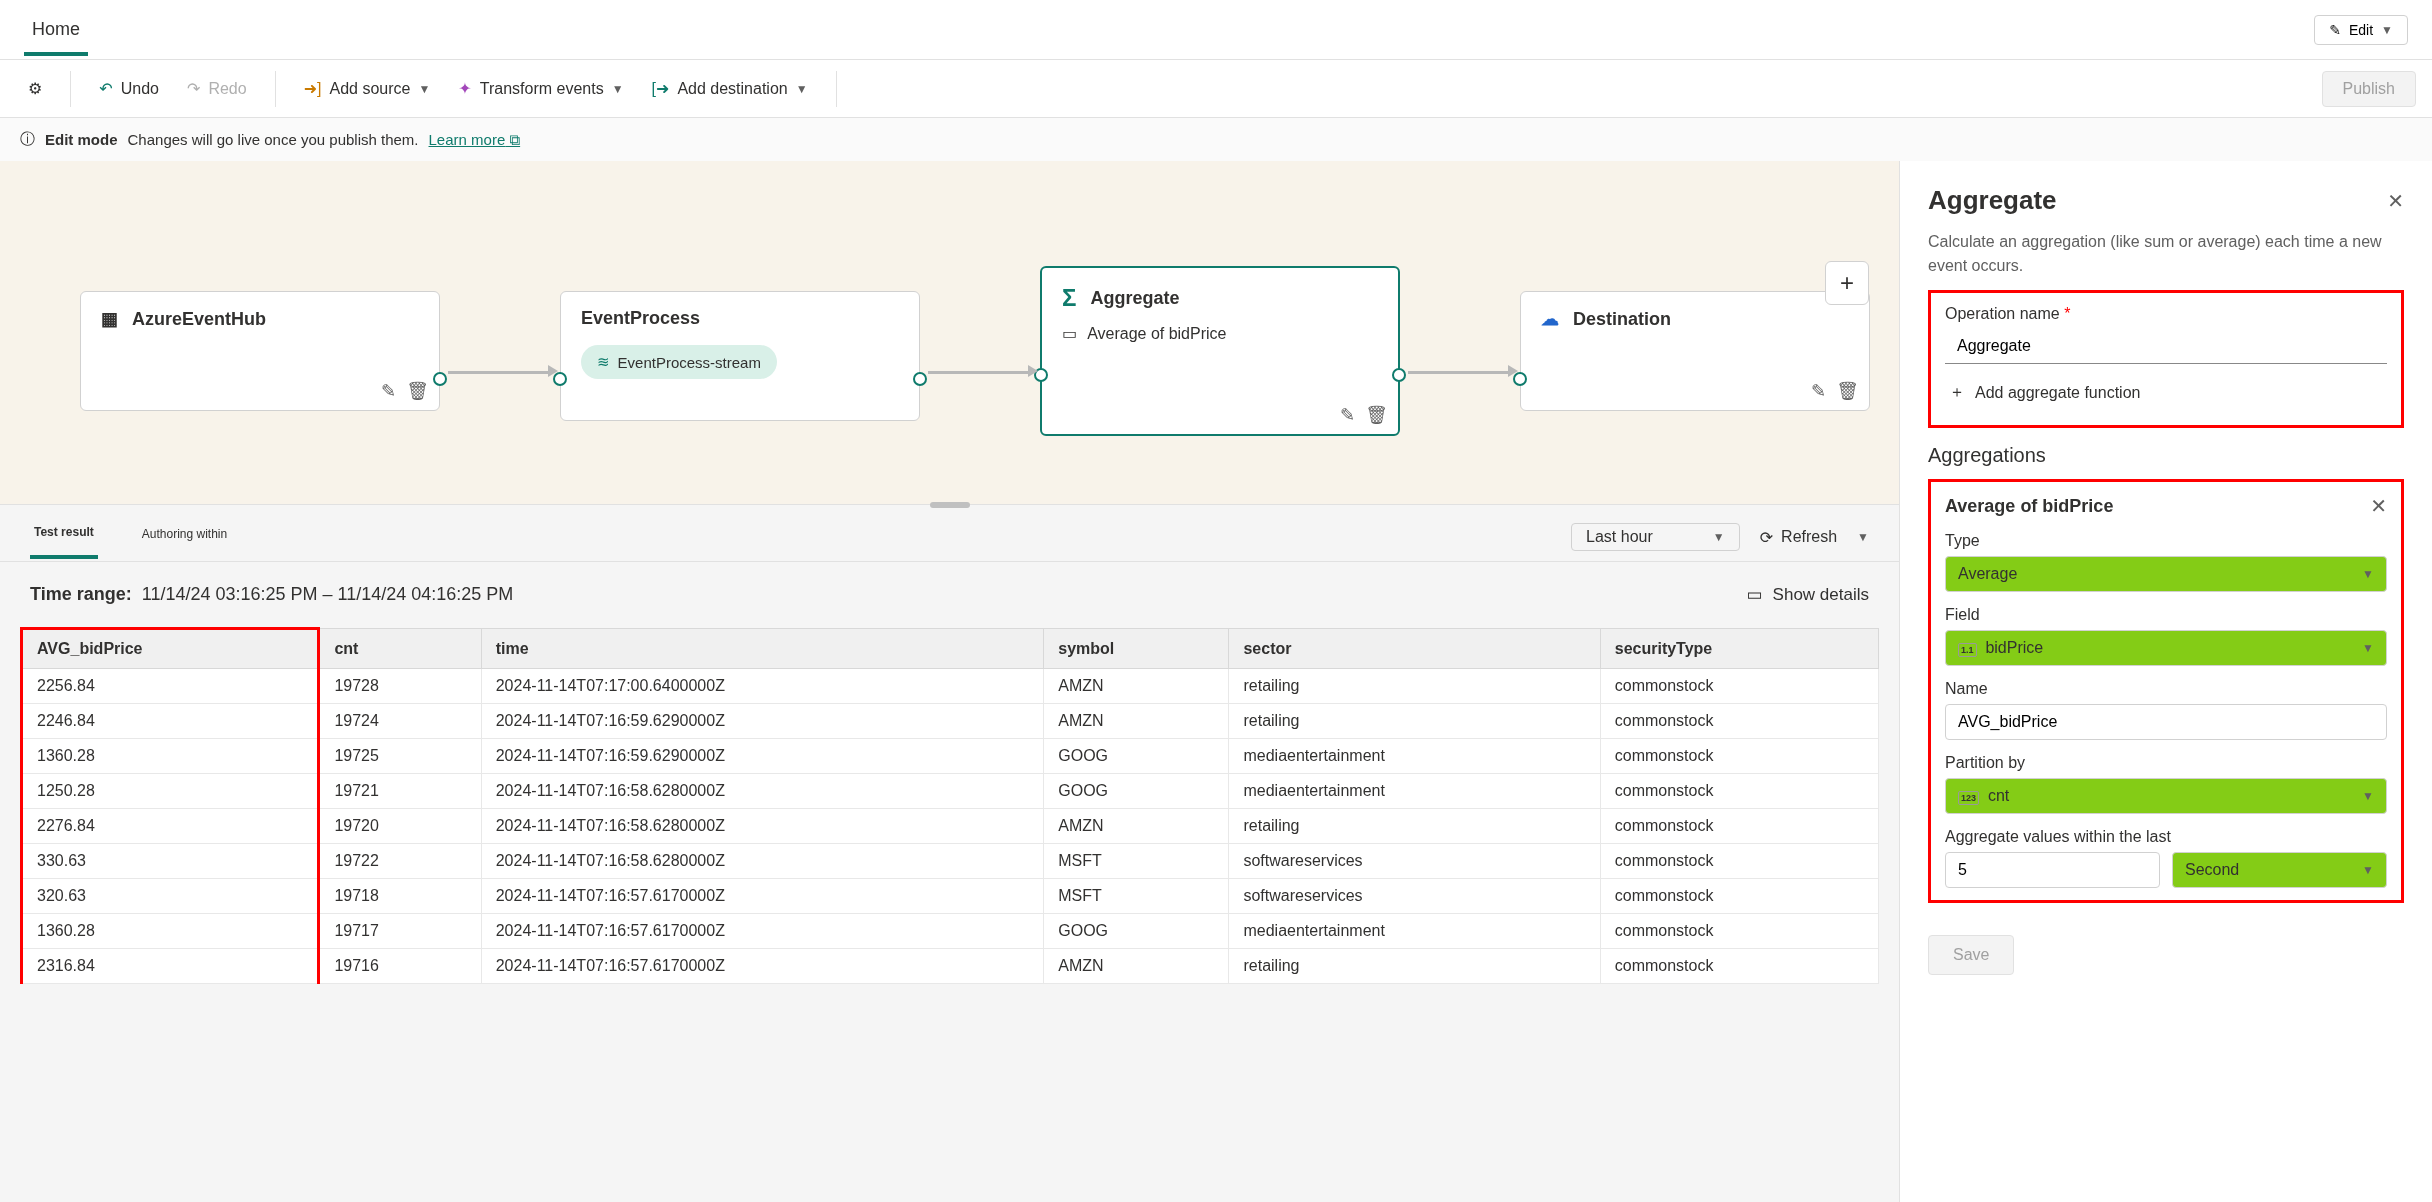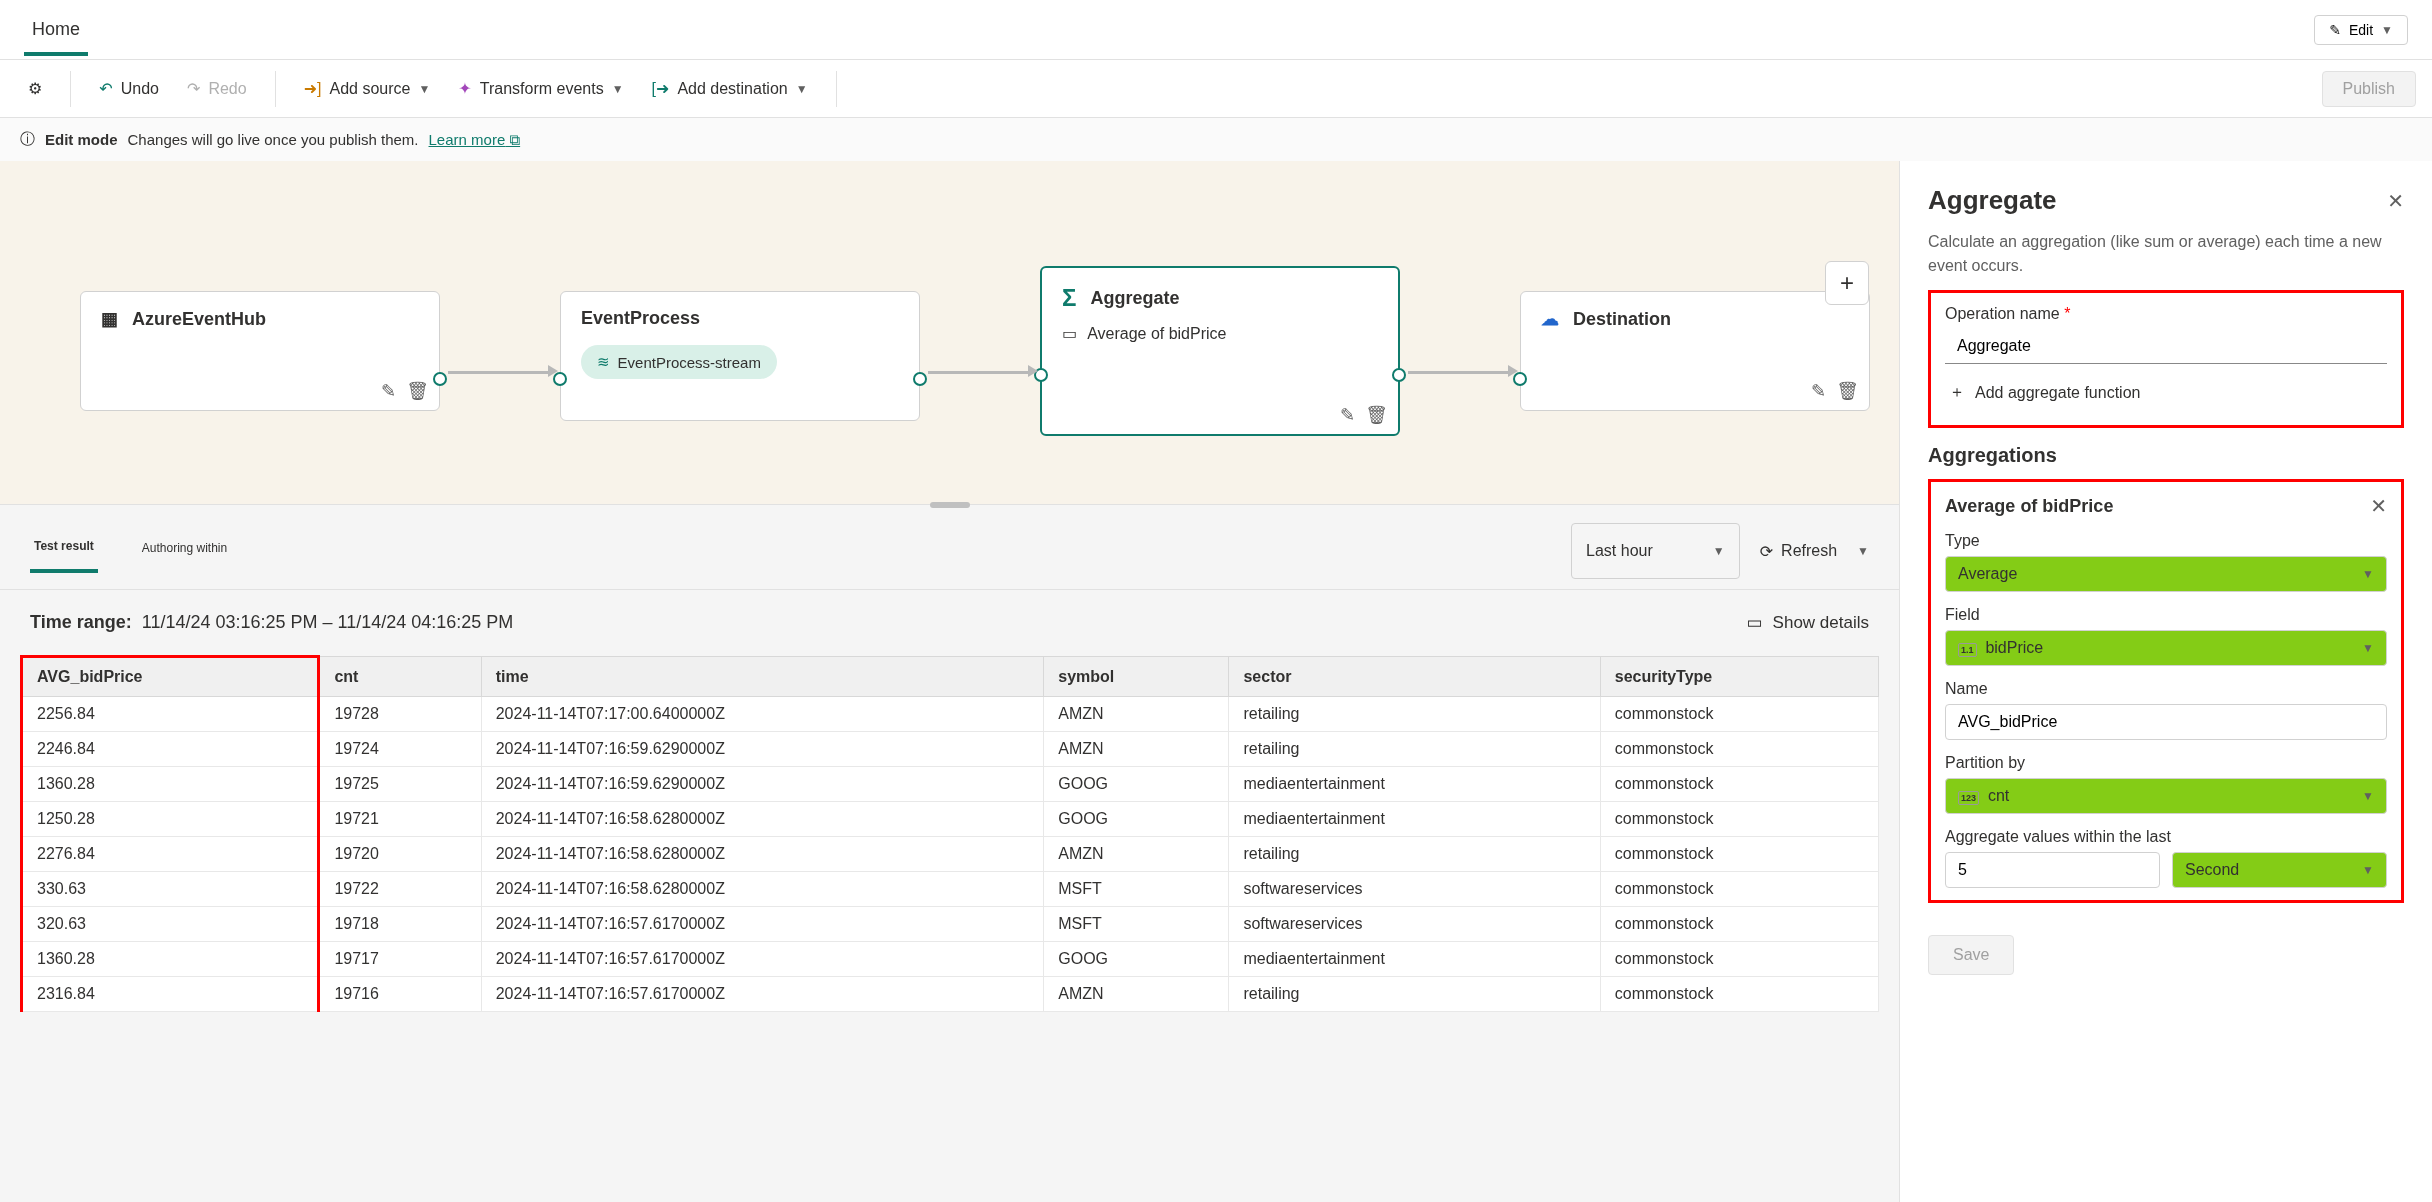--- a/index.html
+++ b/index.html
@@ -28,41 +28,41 @@
 .node-actions span{cursor:pointer;color:#606060;font-size:18px}
 .port{position:absolute;width:14px;height:14px;border:2px solid #0f7b6c;border-radius:50%;background:#fff}
 .conn-line{position:absolute;height:3px;background:#b8b8b8}
 .conn-arrow{position:absolute;width:0;height:0;border-top:6px solid transparent;border-bottom:6px solid transparent;border-left:10px solid #b8b8b8}
 .add-node{position:absolute;right:30px;top:100px;width:44px;height:44px;border:1px solid #d1d1d1;border-radius:6px;background:#fff;display:flex;align-items:center;justify-content:center;font-size:24px;cursor:pointer}
 .drag-handle{position:absolute;bottom:-4px;left:50%;transform:translateX(-50%);width:40px;height:6px;background:#c0c0c0;border-radius:3px}
 .results-hdr{display:flex;align-items:center;padding:18px 30px 0;gap:40px;border-bottom:1px solid #e1e1e1}
 .rtab{font-size:12px;padding:0 4px 16px;cursor:pointer}
 .rtab.active{font-weight:600;border-bottom:4px solid #0f7b6c}
 .results-ctrl{margin-left:auto;display:flex;align-items:center;gap:20px;padding-bottom:10px}
-.sel-box{border:1px solid #d1d1d1;border-radius:4px;padding:18px 14px;display:flex;align-items:center;gap:60px;font-size:16px}
+.sel-box{border:1px solid #d1d1d1;border-radius:4px;padding:4px 14px;display:flex;align-items:center;gap:60px;font-size:16px}
 .refresh{display:flex;align-items:center;gap:8px;font-size:16px;cursor:pointer}
 .time-range{padding:22px 30px;font-size:18px;display:flex;align-items:center;justify-content:space-between}
 .show-details{display:flex;align-items:center;gap:10px;font-size:17px;cursor:pointer}
 .table-wrap{flex:1;overflow:auto;padding:0 20px 20px}
 table{width:100%;border-collapse:collapse;font-size:16px}
 th{background:#f0f0f0;text-align:left;padding:10px 14px;border:1px solid #d8d8d8;font-weight:600}
 td{padding:8px 14px;border:1px solid #e8e8e8;background:#fff}
 th.hl,td.hl{border-left:3px solid red;border-right:3px solid red}
 tr:first-child th.hl{border-top:3px solid red}
 .side-panel{width:532px;background:#fff;padding:24px 28px;overflow-y:auto}
 .sp-hdr{display:flex;justify-content:space-between;align-items:center;margin-bottom:14px}
 .sp-hdr h2{font-size:26px;font-weight:600}
 .close-x{font-size:20px;cursor:pointer;color:#606060}
 .sp-desc{font-size:16px;color:#606060;margin-bottom:12px;line-height:1.5}
 .hl-box{border:3px solid red;padding:12px 14px;margin-bottom:12px}
 .fld-label{font-size:16px;margin-bottom:6px}
 .req{color:red}
 .fld-input{width:100%;padding:8px 12px;border:none;border-bottom:1px solid #888;font-size:16px;background:#fff}
 .add-agg{display:flex;align-items:center;gap:10px;padding:10px 4px;cursor:pointer;font-size:16px;color:#323130;margin-top:8px}
-.sp-h3{font-size:20px;font-weight:700;margin:16px 0 12px}
+.sp-h3{font-size:20px;font-weight:400;margin:16px 0 12px}
 .agg-hdr{display:flex;justify-content:space-between;align-items:center;margin-bottom:14px}
 .agg-hdr h4{font-size:18px;font-weight:600}
 .sel-full{width:100%;padding:8px 12px;border:1px solid #d1d1d1;border-radius:4px;font-size:16px;display:flex;justify-content:space-between;align-items:center;background:#84cc16;margin-bottom:14px}
 .txt-full{width:100%;padding:8px 12px;border:1px solid #d1d1d1;border-radius:4px;font-size:16px;background:#fff;margin-bottom:14px}
 .row2{display:flex;gap:12px}
 .row2 .txt-full,.row2 .sel-full{flex:1;margin-bottom:0}
 .save-btn{margin-top:20px;padding:10px 24px;background:#f3f3f3;border:1px solid #e1e1e1;border-radius:4px;color:#a0a0a0;font-size:16px}
 .chev{font-size:12px;color:#606060}
 .ico-123{border:1px solid #999;font-size:9px;padding:1px 2px;border-radius:2px;font-weight:bold}
 </style>

